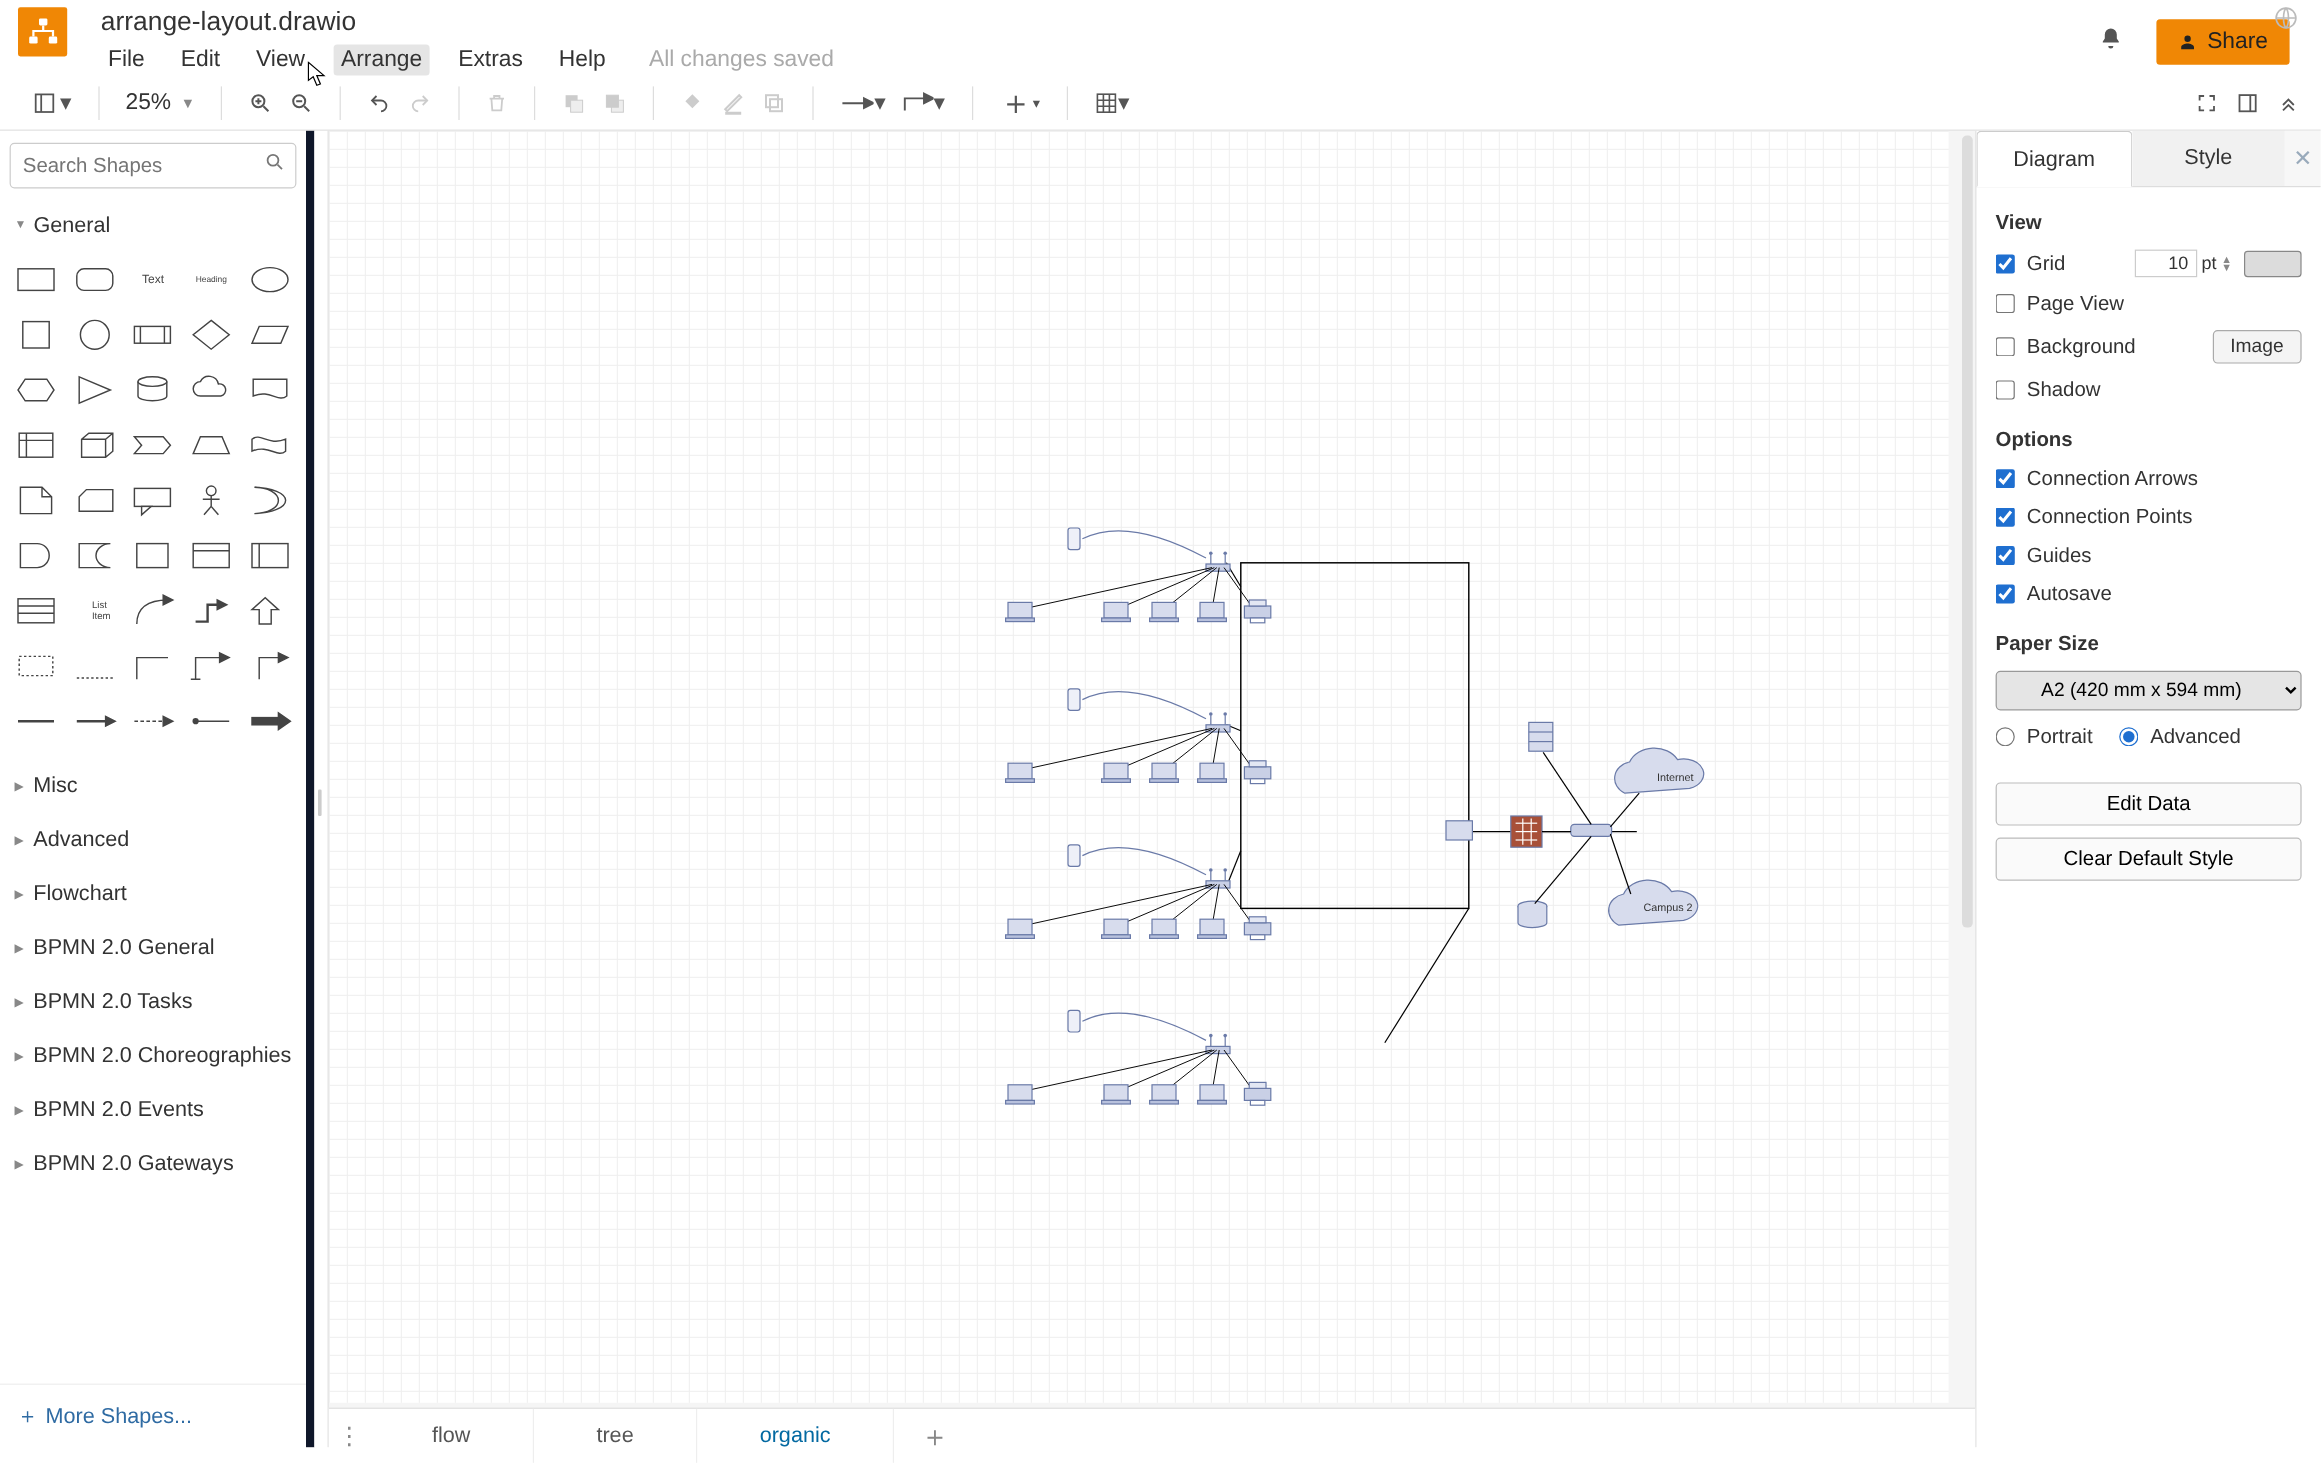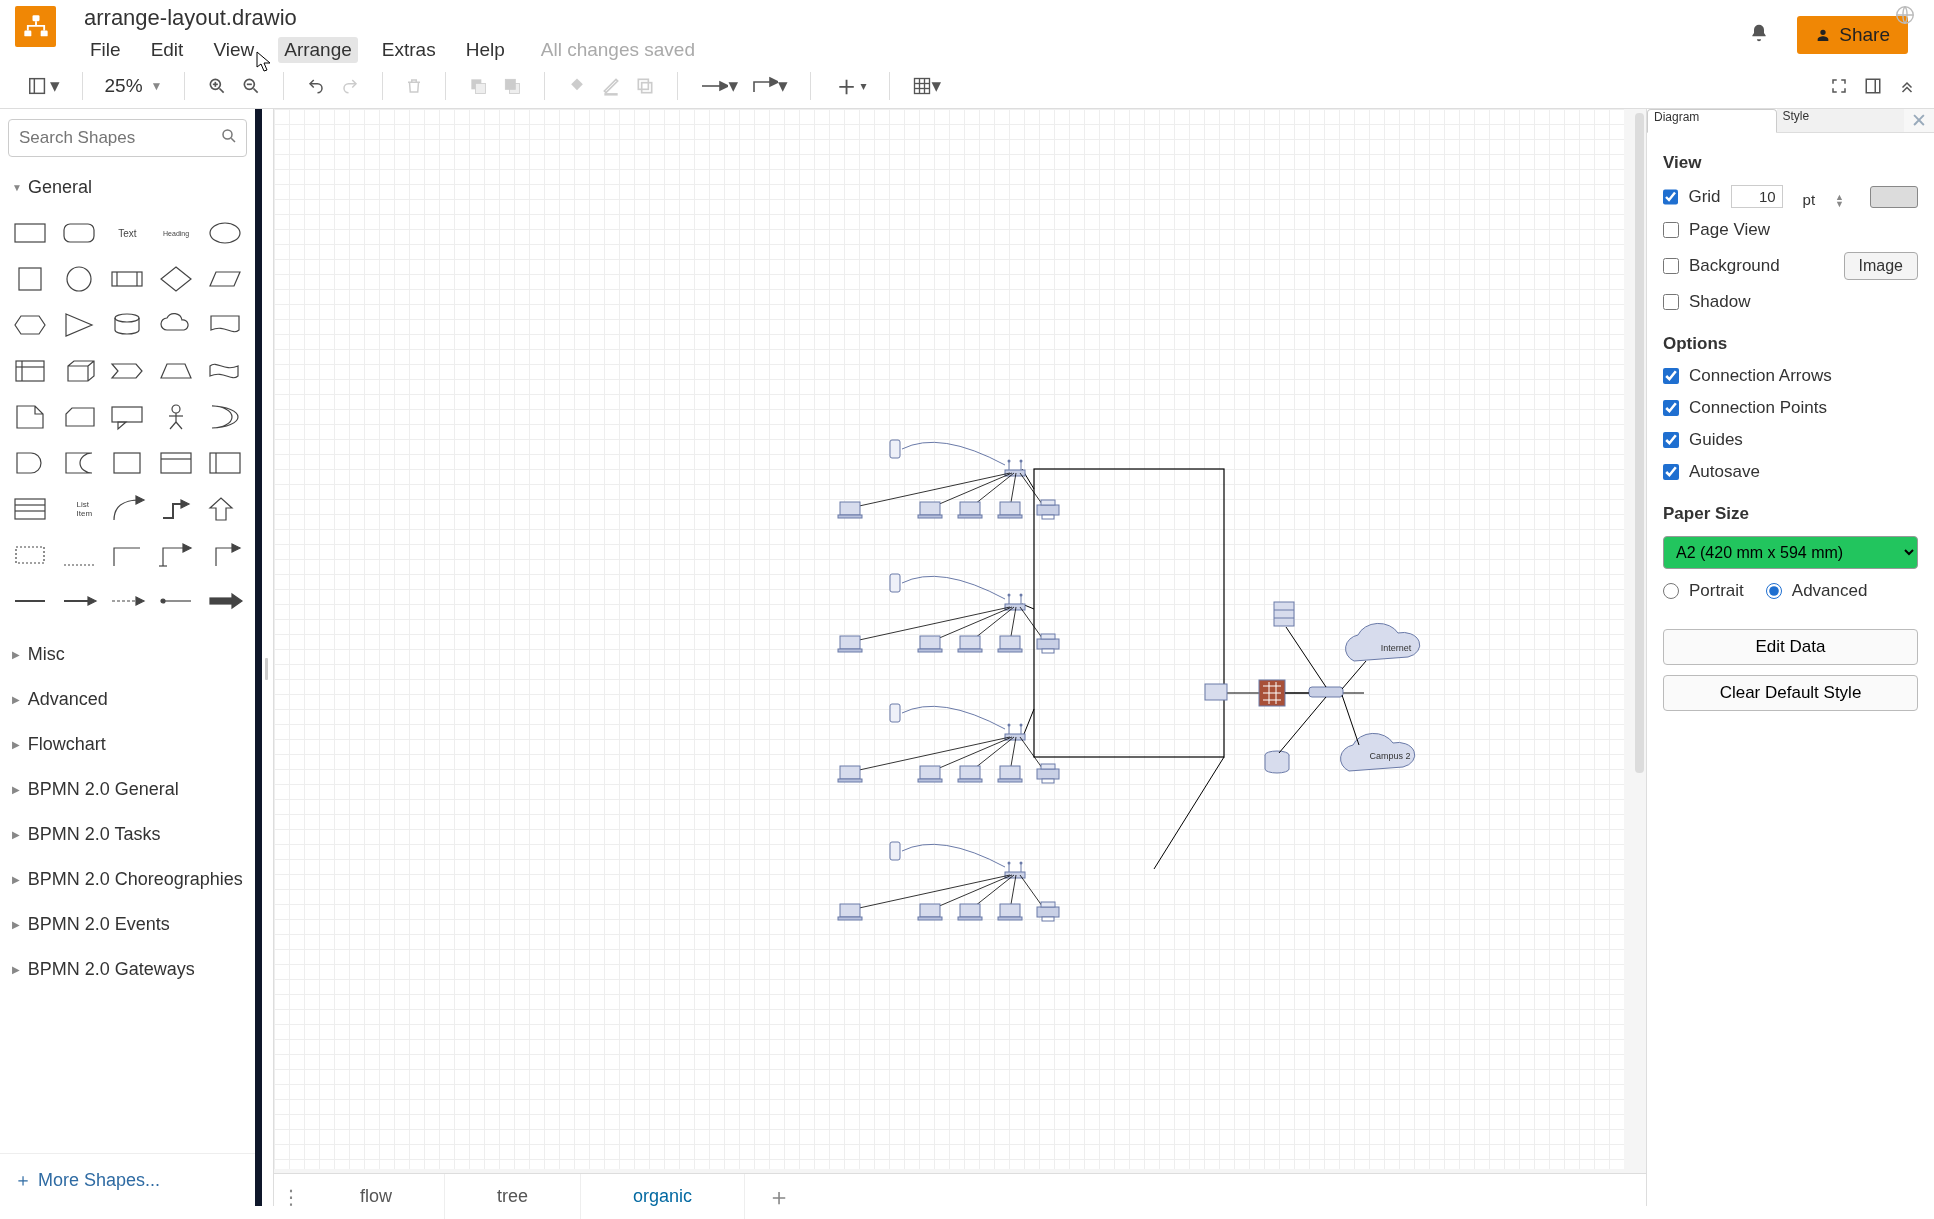--- a/index.html
+++ b/index.html
@@ -58,37 +58,37 @@
 .paper { position: absolute; left: 0; top: 0; width: 1350px; height: 1060px; background: #fff;
   background-image: linear-gradient(#eee 1px, transparent 1px), linear-gradient(90deg, #eee 1px, transparent 1px);
   background-size: 15px 15px; }
 .diagram-svg { position: absolute; left: 0; top: 0; }
 .canvas-vscroll { position: absolute; right: 2px; top: 4px; width: 9px; height: 660px; background: #ccc; border-radius: 4px; opacity: .6; }
 .canvas-hscroll { position: absolute; bottom: 6px; left: 42%; width: 530px; height: 9px; background: #ccc; border-radius: 4px; opacity: .6; }
 
 
 .sidebar-right { width: 288px; border-left: 1px solid #ddd; background: #fff; display: flex; flex-direction: column; }
 .right-tabs { display: flex; border-bottom: 1px solid #ddd; }
-.right-tab { flex: 1; padding: 0 6px; cursor: pointer; font-size: 12px; color: #333; }
+.right-tab { flex: 1; text-align: center; padding: 12px 6px; cursor: pointer; font-size: 18px; color: #333; }
 .right-tab.active { border: 1px solid #ccc; border-bottom: 1px solid #fff; border-radius: 4px 4px 0 0; margin-bottom: -1px; background: #fff; font-weight: 500; }
 .right-tab.inactive { background: #f1f1f1; }
 .right-close { width: 30px; display: flex; align-items: center; justify-content: center; color: #9ab; cursor: pointer; background: #f7f7f7; }
 
 .panel-body { padding: 14px 16px; font-size: 17px; }
 .panel-heading { font-weight: 600; margin-bottom: 12px; margin-top: 6px; }
 .opt-row { display: flex; align-items: center; gap: 10px; margin-bottom: 12px; }
 .opt-row input[type=checkbox] { width: 16px; height: 16px; accent-color: #1f6fd0; }
 .opt-row input[type=radio] { width: 16px; height: 16px; accent-color: #1f6fd0; }
-.grid-size { margin-left: auto; display: flex; align-items: flex-end; gap: 20px; }
+.grid-size { margin-left: auto; display: flex; align-items: center; gap: 4px; }
 .grid-size .num { border: 1px solid #ccc; padding: 2px 6px; width: 52px; text-align: right; font-size: 15px; }
 .grid-size .pt { font-size: 15px; }
 .grid-size .spin { display:flex; flex-direction:column; line-height:7px; color:#888; font-size:9px; }
 .color-swatch { width: 48px; height: 22px; border: 1px solid #888; border-radius: 3px; background: #dcdcdc; margin-left: 6px; }
 .small-btn { border: 1px solid #aaa; border-radius: 4px; padding: 4px 14px; font-size: 16px; background: #f4f4f4; cursor: pointer; margin-left: auto; }
-.paper-select { width: 100%; border: 1px solid #999; border-radius: 4px; padding: 6px 8px; font-size: 16px; background: #22c55e; }
+.paper-select { width: 100%; border: 1px solid #999; border-radius: 4px; padding: 6px 8px; font-size: 16px; background: #e5e5e5; text-align: center; }
 .orient-row { display: flex; gap: 22px; margin-top: 12px; }
 .wide-btn { display: block; width: 100%; border: 1px solid #bbb; border-radius: 4px; background: #fafafa; padding: 7px; font-size: 17px; margin-top: 10px; cursor: pointer; }
 
 
 .page-tabs { position: absolute; left: 274px; right: 288px; bottom: 0; height: 46px; border-top: 1px solid #ddd; background: #fff; display: flex; align-items: center; }
 .page-tabs .menu { width: 34px; text-align: center; color: #888; cursor: pointer; font-size: 20px; }
 .page-tab { padding: 0 52px; height: 100%; display: flex; align-items: center; cursor: pointer; font-size: 18px; color: #555; border-right: 1px solid #eee; }
 .page-tab.active { color: #0369a1; font-weight: 500; box-shadow: inset 0 -2px 0 #178a4c00; }
 .add-page { padding: 0 22px; color: #888; font-size: 24px; cursor: pointer; }
 

